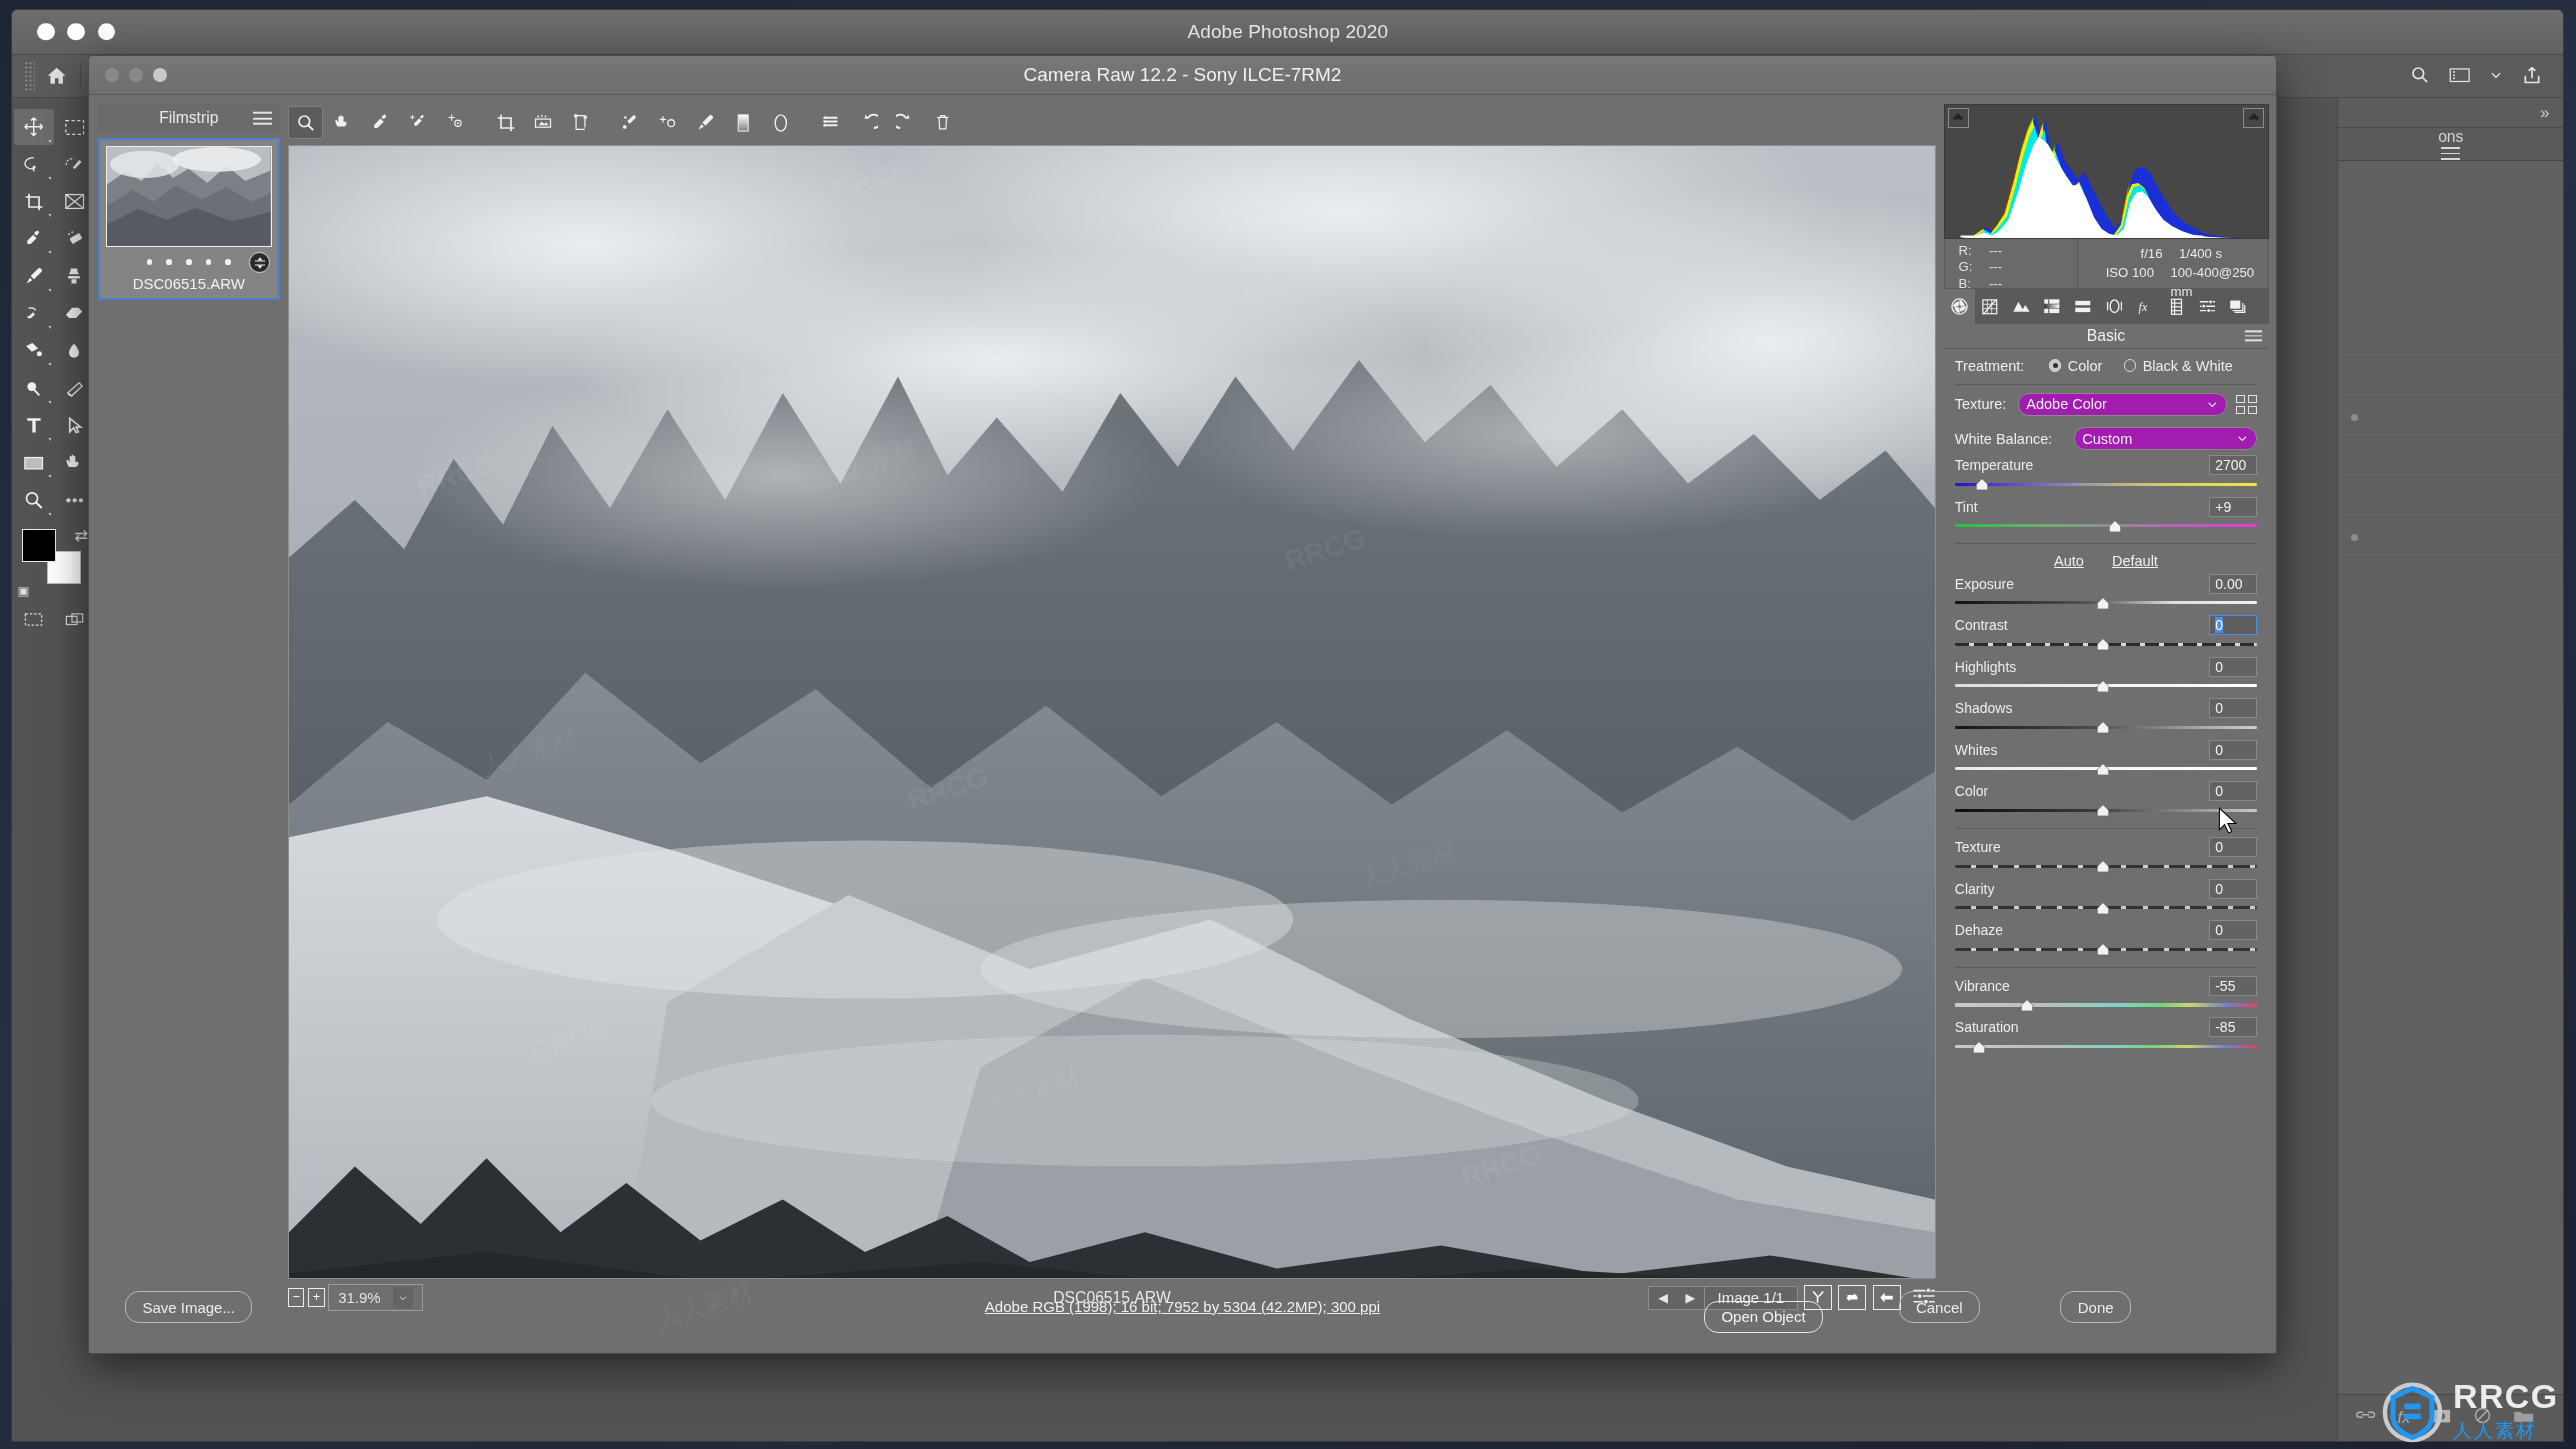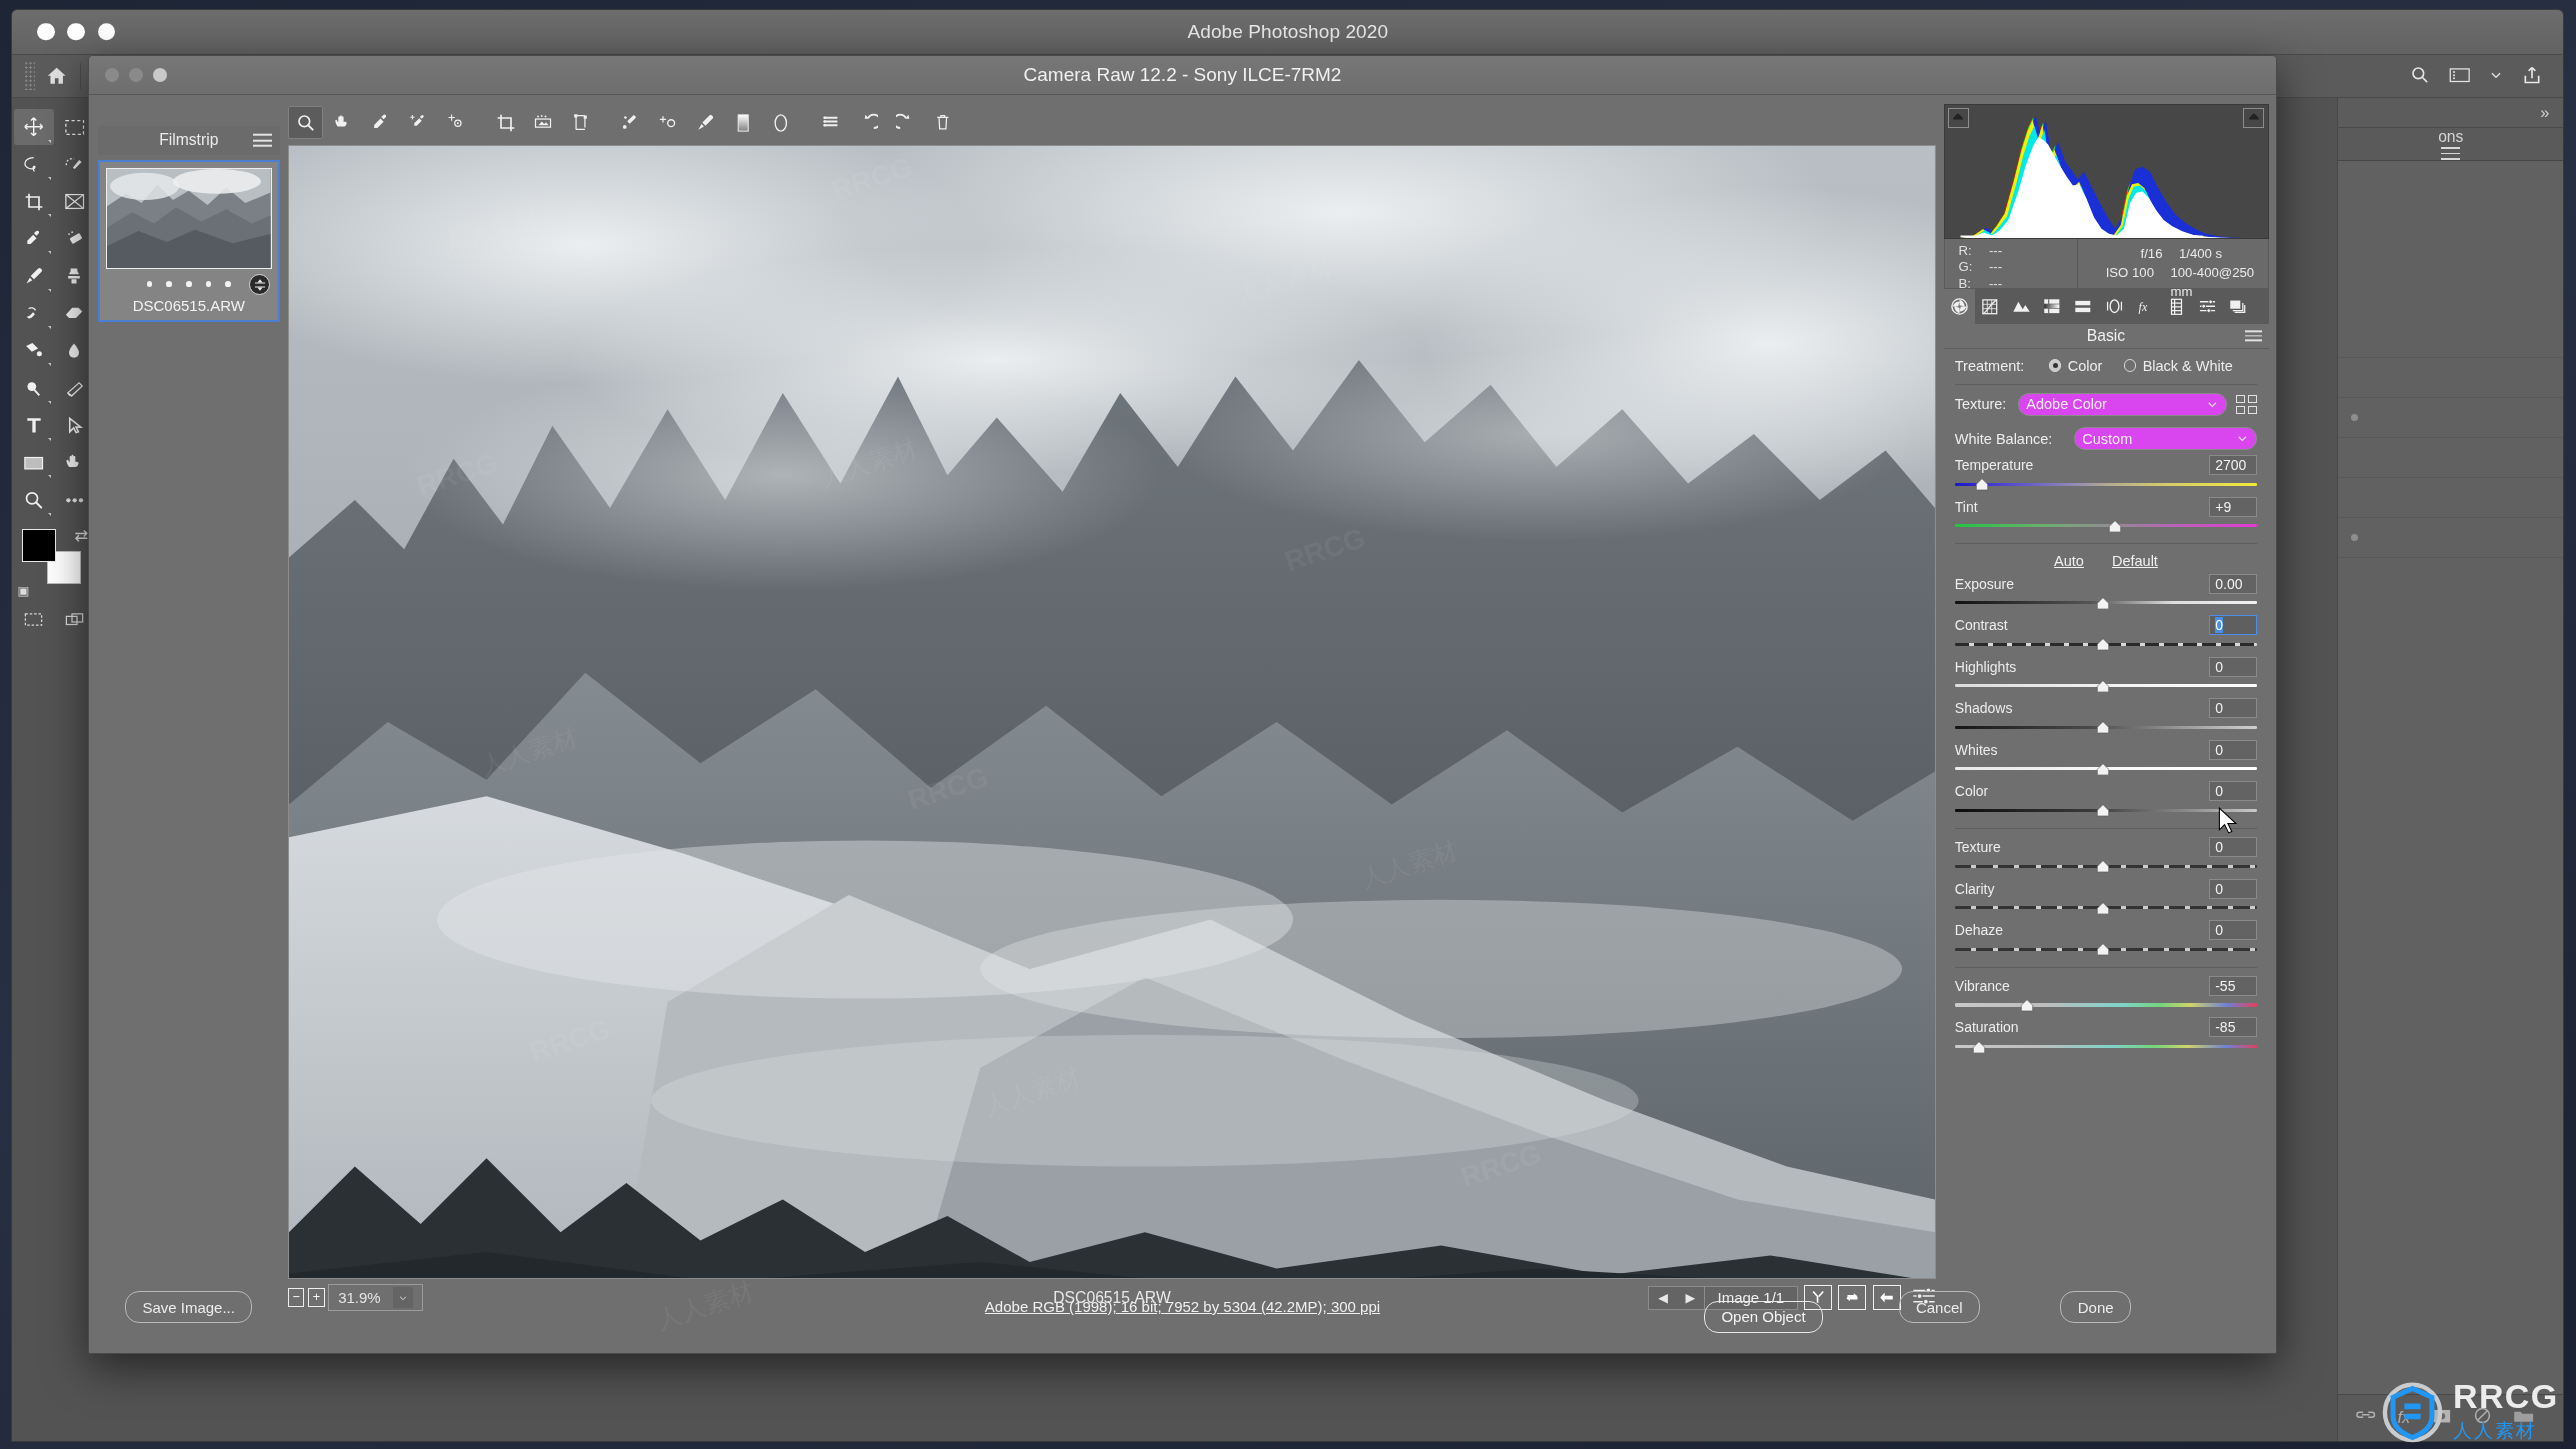--- a/index.html
+++ b/index.html
@@ -112,21 +112,21 @@
   .cr-traffic { position:absolute; left: 16.4px; top:50%; transform:translateY(-50%); display:flex; gap: 10px; }
   .cr-traffic i { width: 14px; height:14px; border-radius:50%; background:#8a8a8a; }
   .cr-traffic i.on { background:#c9c9c9; }
   .cr-title-text { position:absolute; left:0;right:0; top:50%; transform:translateY(-50%);
       text-align:center; color:#f0f0f0; font-size: 19px; }
 
   .cr-body { position:absolute; top: 39px; left:0; right:0; bottom: 0; background:#6f6f6f; }
 
   
   .filmstrip { position:absolute; left: 8.8px; top: 8.8px; width: 182px; bottom: 75px; }
-  .fs-head { height: 29px; background:#6b6b6b; display:flex; align-items:center; justify-content:center; position:relative;margin-top:22px; }
+  .fs-head { height: 29px; background:#6b6b6b; display:flex; align-items:center; justify-content:center; position:relative; }
   .fs-head .lbl { color:#eaeaea; font-size: 15.7px; }
   .fs-head .ham { position:absolute; right: 7.5px; top:50%; transform:translateY(-50%); }
   .fs-item { margin-top: 5px; background:#848484; border: 2.5px solid #4b7fd4; padding: 6.3px; }
   .fs-thumb { width: 100%; height: 101px; border: 1.3px solid #efefef; overflow:hidden; position:relative; background:#9a9a9a;}
   .fs-meta { display:flex; align-items:center; justify-content:center; gap: 14px; margin-top: 7.5px; position:relative; height: 15px;}
   .fs-meta .dot { width: 5.7px; height:5.7px; border-radius:50%; background:#f2f2f2; }
   .fs-badge { position:absolute; right: 1.3px; top: -2.5px; width: 21.4px; height:21.4px; border-radius:50%;
       background:#2a2a2a; border:1.3px solid #d6d6d6; display:flex;align-items:center;justify-content:center; }
   .fs-name { text-align:center; color:#f2f2f2; font-size: 15px; margin-top: 5px; }
 
@@ -182,21 +182,21 @@
 
   .panelbody { background:#6f6f6f; padding: 8.8px 11.3px 0 11.3px; }
   .rowline { display:flex; align-items:center; color:#ededed; font-size: 14.5px; }
   .rowline .lab { }
   .radio { width: 12.6px; height: 12.6px; border-radius:50%; border:1.3px solid #d8d8d8; display:inline-flex; align-items:center; justify-content:center; }
   .radio i { width: 5px; height:5px; border-radius:50%; background:#333; display:none; }
   .radio.on { background:#c9c9c9; }
   .radio.on i { display:block; }
   .hr { height:0.6px; background:#5d5d5d; margin: 10px 0 8.8px 0; }
 
-  .selectbox { flex:1; background:#d946ef; border:0.6px solid #8a8a8a; border-radius:11px;
+  .selectbox { flex:1; background:#a21caf; border:0.6px solid #8a8a8a; border-radius:11px;
       display:flex; align-items:center; justify-content:space-between; padding: 2.5px 7.5px; color:#efefef; font-size:14.5px; }
   .gridbtn { width: 21.4px; height: 19px; margin-left: 8.8px; display:grid; grid-template-columns:1fr 1fr; gap:2.5px;}
   .gridbtn i { border:1.3px solid #e2e2e2; display:block; }
 
   
   .sl { margin-top: 5px; }
   .sl-top { display:flex; align-items:center; justify-content:space-between; }
   .sl-name { color:#ededed; font-size: 14px; }
   .sl-val { background:#636363; border:0.6px solid #8a8a8a; min-width: 48px; height: 20px;
       display:flex; align-items:center; padding-left:5px; color:#f2f2f2; font-size:14px; }

